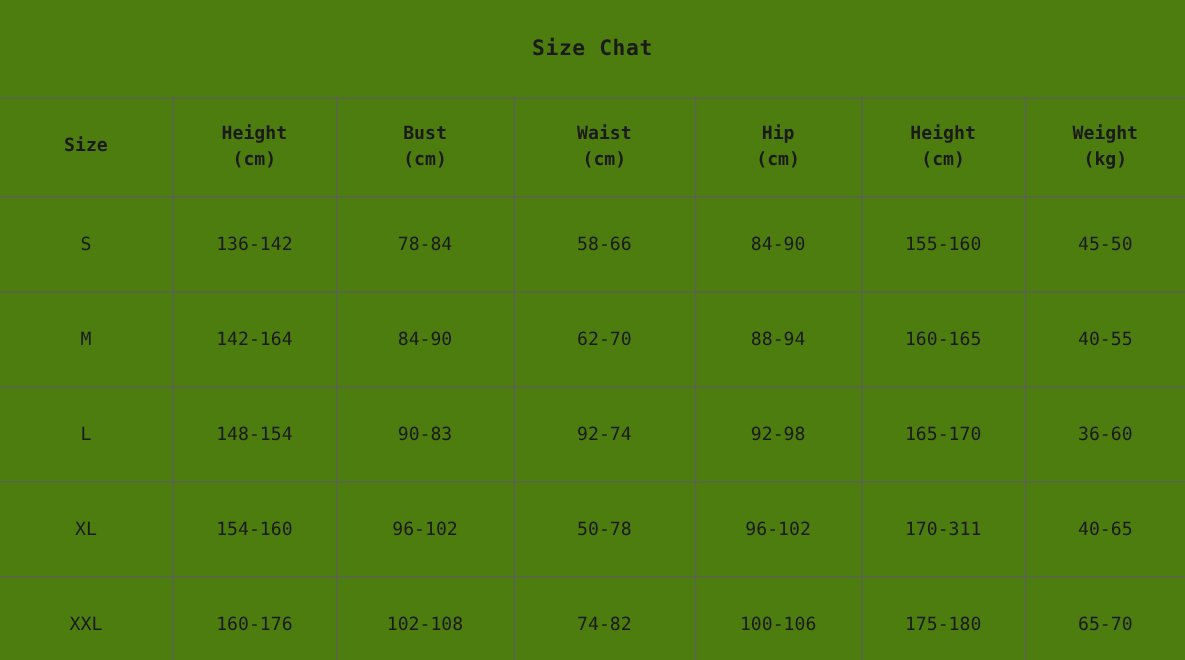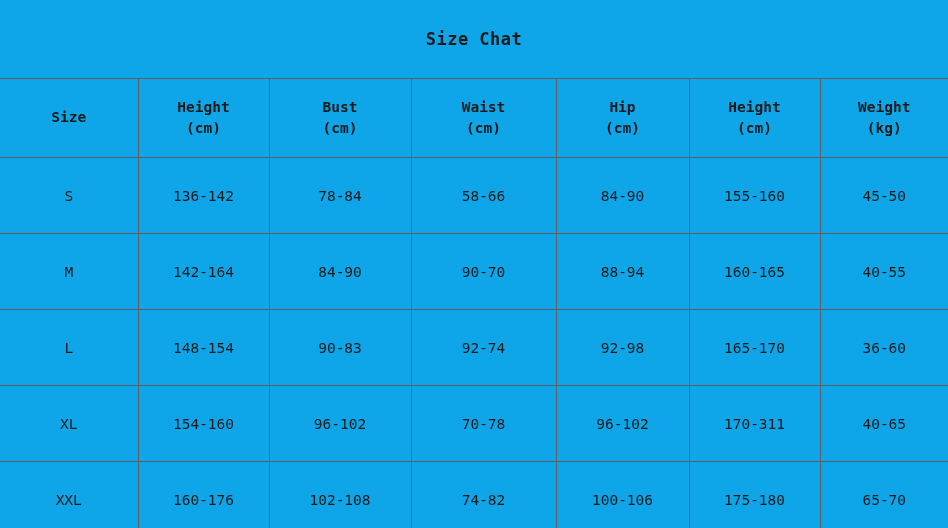--- a/index.html
+++ b/index.html
@@ -10,21 +10,21 @@
     width: 948px;
     height: 528px;
     background: #ece9e6;
     font-family: "DejaVu Sans Mono", monospace;
     color: #1a1a1a;
     overflow: hidden;
   }
   .sheet {
     width: 948px;
     height: 528px;
-    background: #0ea5e9;
+    background: #4d7c0f;
     box-sizing: border-box;
     display: flex;
     flex-direction: column;
   }
   .title-area {
     height: 78px;
     display: flex;
     align-items: center;
     justify-content: center;
     flex: 0 0 auto;
@@ -140,39 +140,39 @@
         <td>78-84</td>
         <td>58-66</td>
         <td>84-90</td>
         <td>155-160</td>
         <td>45-50</td>
       </tr>
       <tr>
         <td>M</td>
         <td>142-164</td>
         <td>84-90</td>
-        <td>90-70</td>
+        <td>62-70</td>
         <td>88-94</td>
         <td>160-165</td>
         <td>40-55</td>
       </tr>
       <tr>
         <td>L</td>
         <td>148-154</td>
         <td>90-83</td>
         <td>92-74</td>
         <td>92-98</td>
         <td>165-170</td>
         <td>36-60</td>
       </tr>
       <tr>
         <td>XL</td>
         <td>154-160</td>
         <td>96-102</td>
-        <td>70-78</td>
+        <td>50-78</td>
         <td>96-102</td>
         <td>170-311</td>
         <td>40-65</td>
       </tr>
       <tr>
         <td>XXL</td>
         <td>160-176</td>
         <td>102-108</td>
         <td>74-82</td>
         <td>100-106</td>

